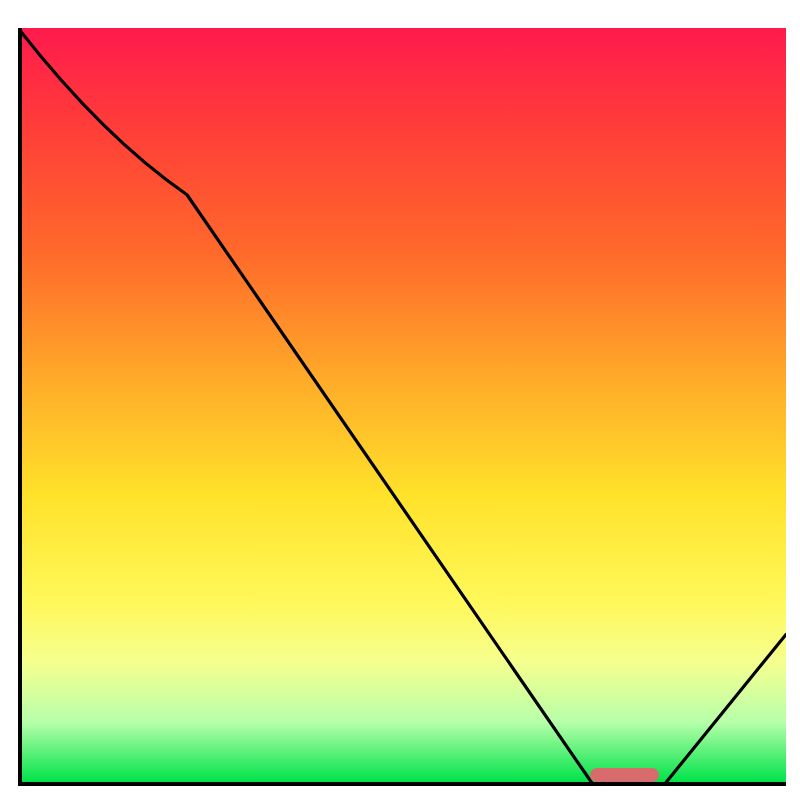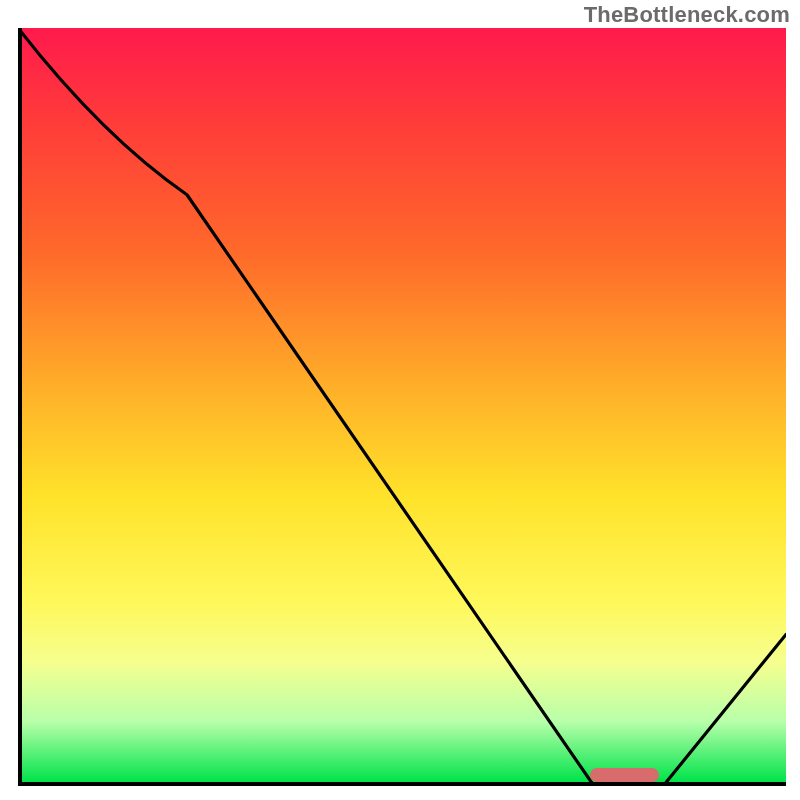--- a/index.html
+++ b/index.html
@@ -61,21 +61,20 @@
     height: 14px;
     background: #d86b6b;
     border-radius: 7px;
   }
 </style>
 </head>
 <body>
 
 <div class="wrap">
 
-  <div class="attribution">TheBottleneck.com</div>
 
   <div class="plot-area"></div>
 
   <svg class="curve" viewBox="0 0 768 758" preserveAspectRatio="none">
     <path d="M 0 0 Q 84.48 108.39399999999999 168.96 166.76 L 576 758 Q 610.56 762 645.12 758 L 768 606.4" fill="none" stroke="#000" stroke-width="3.2" stroke-linecap="round" stroke-linejoin="round"></path>
   </svg>
 
   <div class="marker" style="left: 590.16px; top: 767.63px; width: 69.12px;"></div>
 </div>
 

